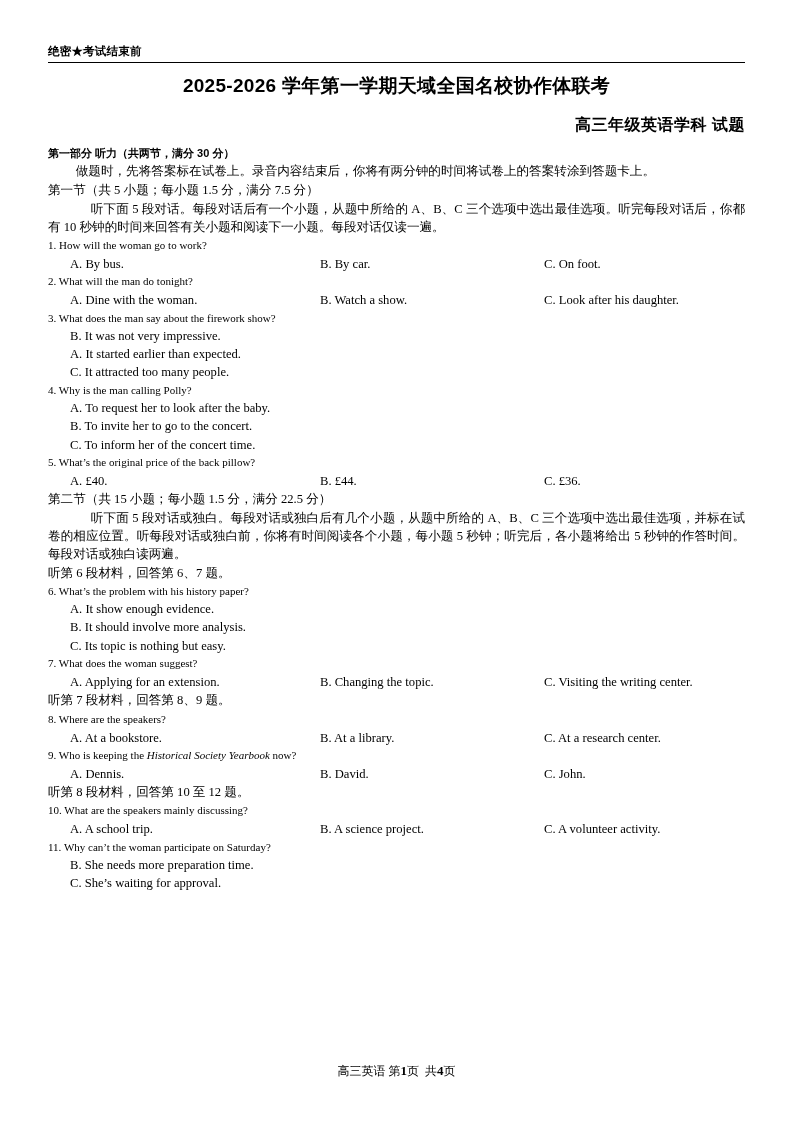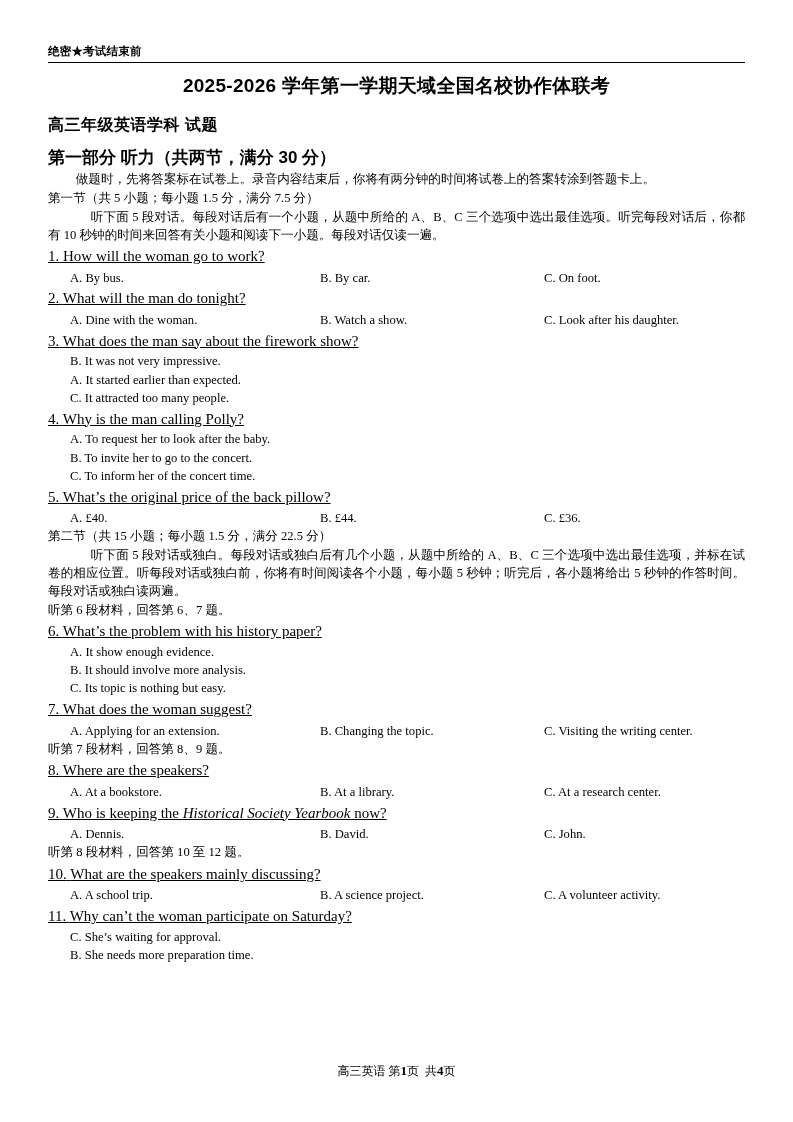--- a/index.html
+++ b/index.html
@@ -35,50 +35,49 @@
   }
   .title-main {
     text-align: center;
     font-family: "Liberation Sans", sans-serif;
     font-size: 19px;
     font-weight: bold;
     letter-spacing: 0.3px;
     margin: 8px 0 6px 0;
   }
   .title-sub {
-    text-align: left;
+    text-align: right;
     font-family: "Liberation Sans", sans-serif;
     font-size: 16px;
     font-weight: bold;
     letter-spacing: 0.5px;
     margin: 16px 0 10px 0;
   }
   .sec-head {
     font-family: "Liberation Sans", sans-serif;
-    font-size: 17px;
+    font-size: 11px;
     font-weight: bold;
     margin: 6px 0 2px 0;
   }
   .para {
     font-size: 12.6px;
     line-height: 1.42;
     margin: 1px 0;
     text-align: justify;
   }
   .indent2 {
     text-indent: 2.2em;
   }
   .indent3 {
     text-indent: 3.4em;
   }
   .qline {
-    font-size: 15px;
+    font-size: 11px;
     line-height: 1.45;
     margin: 1.5px 0 0 0;
-    text-decoration: underline;
   }
   .opts {
     position: relative;
     font-size: 12.6px;
     line-height: 1.45;
     margin: 1px 0 0 0;
     height: 18px;
   }
   .opt {
     position: absolute;
@@ -193,22 +192,22 @@
   <div class="para">听第 8 段材料，回答第 10 至 12 题。</div>
 
   <div class="qline"><span>10.</span> <span>What are the speakers mainly discussing?</span></div>
   <div class="opts">
     <span class="opt a">A. A school trip.</span>
     <span class="opt b">B. A science project.</span>
     <span class="opt c">C. A volunteer activity.</span>
   </div>
 
   <div class="qline"><span>11.</span> <span>Why can’t the woman participate on Saturday?</span></div>
+  <div class="optstack">B. She needs more preparation time.</div>
   <div class="optstack">C. She’s waiting for approval.</div>
-  <div class="optstack">B. She needs more preparation time.</div>
 
   <div class="footer">
     <span>高三英语</span>
     <span class="nowrap">
       <span>第</span><span class="big">1</span><span>页</span>
     </span>
     <span class="nowrap">
       &nbsp;<span>共</span><span class="big">4</span><span>页</span>
     </span>
   </div>

